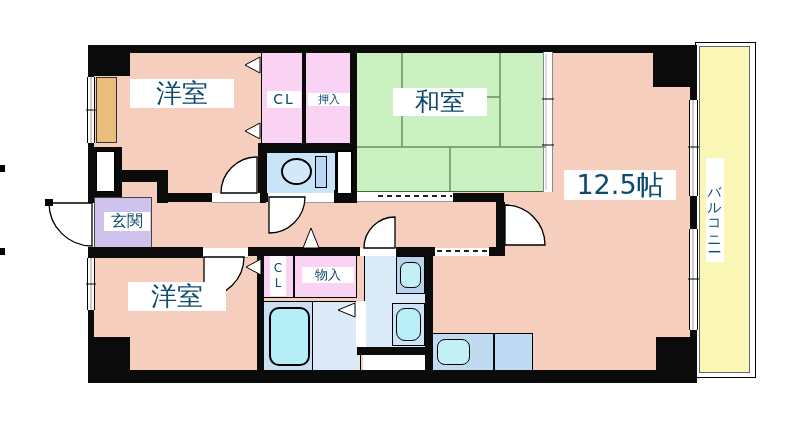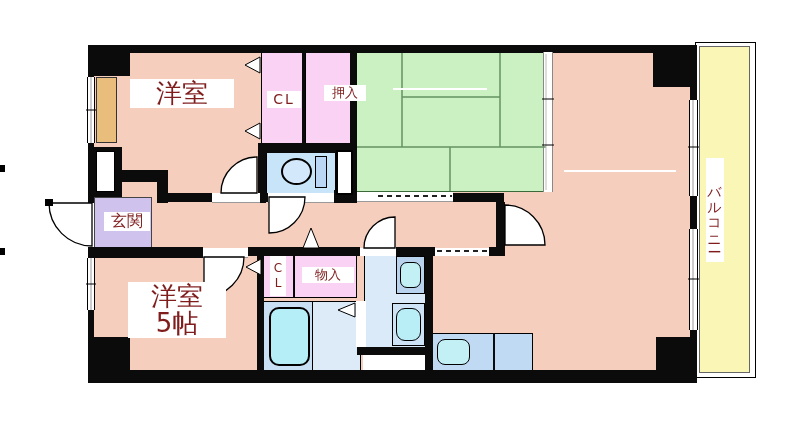--- a/index.html
+++ b/index.html
@@ -1,17 +1,17 @@
 <!DOCTYPE html>
 <html><head>
 <meta charset="utf-8">
 <style>
   html,body{margin:0;padding:0;background:#fff;}
   #stage{position:relative;width:800px;height:433px;background:#fff;overflow:hidden;
-         font-family:"DejaVu Sans",sans-serif;color:#7f1d1d;}
+         font-family:"DejaVu Sans",sans-serif;color:#0c4a6e;}
   .abs{position:absolute;box-sizing:border-box;}
   .wall{position:absolute;background:#0b0b0b;}
   .white{position:absolute;background:#fff;}
   .lbl{position:absolute;background:#fff;text-align:center;line-height:1.04;padding:1px 2px;white-space:nowrap;}
   .lbl span{display:block;}
   .vtext{writing-mode:vertical-rl;text-orientation:upright;letter-spacing:1px;line-height:1;}
   svg.overlay{position:absolute;left:0;top:0;pointer-events:none;}
 </style>
 </head>
 <body>
@@ -144,34 +144,35 @@
       <rect x="45" y="199" width="8" height="7"></rect>
       <rect x="0" y="165" width="5" height="7"></rect>
       <rect x="0" y="248" width="5" height="7"></rect>
     </g>
   </svg>
 
   <div class="lbl" style="left:130px;top:79px;width:100px;font-size:26px;">
     <span>洋室</span>
   </div>
   <div class="lbl" style="left:393px;top:88px;width:90px;font-size:25px;">
+    <span>和室</span>
   </div>
   <div class="lbl" style="left:564px;top:170px;width:108px;font-size:27px;">
+    <span>12.5帖</span>
   </div>
   <div class="lbl" style="left:128px;top:282px;width:94px;font-size:26px;">
     <span>洋室</span>
-    <span>5帖</span>
   </div>
   <div class="lbl" style="left:104px;top:212px;width:42px;font-size:16px;">
     <span>玄関</span>
   </div>
   <div class="lbl" style="left:267px;top:91px;width:30px;font-size:14px;">
     <span style="letter-spacing:2px;">CL</span>
   </div>
-  <div class="lbl" style="left:308px;top:85px;width:38px;font-size:13px;margin-left:16px;">
+  <div class="lbl" style="left:308px;top:93px;width:38px;font-size:11px;">
     <span>押入</span>
   </div>
   <div class="lbl vtext" style="left:270px;top:256px;height:38px;font-size:12px;">
     <span>CL</span>
   </div>
   <div class="lbl" style="left:302px;top:267px;width:48px;font-size:13px;">
     <span>物入</span>
   </div>
   <div class="lbl vtext" style="left:706px;top:158px;height:102px;font-size:14px;">
     <span>バルコニー</span>

